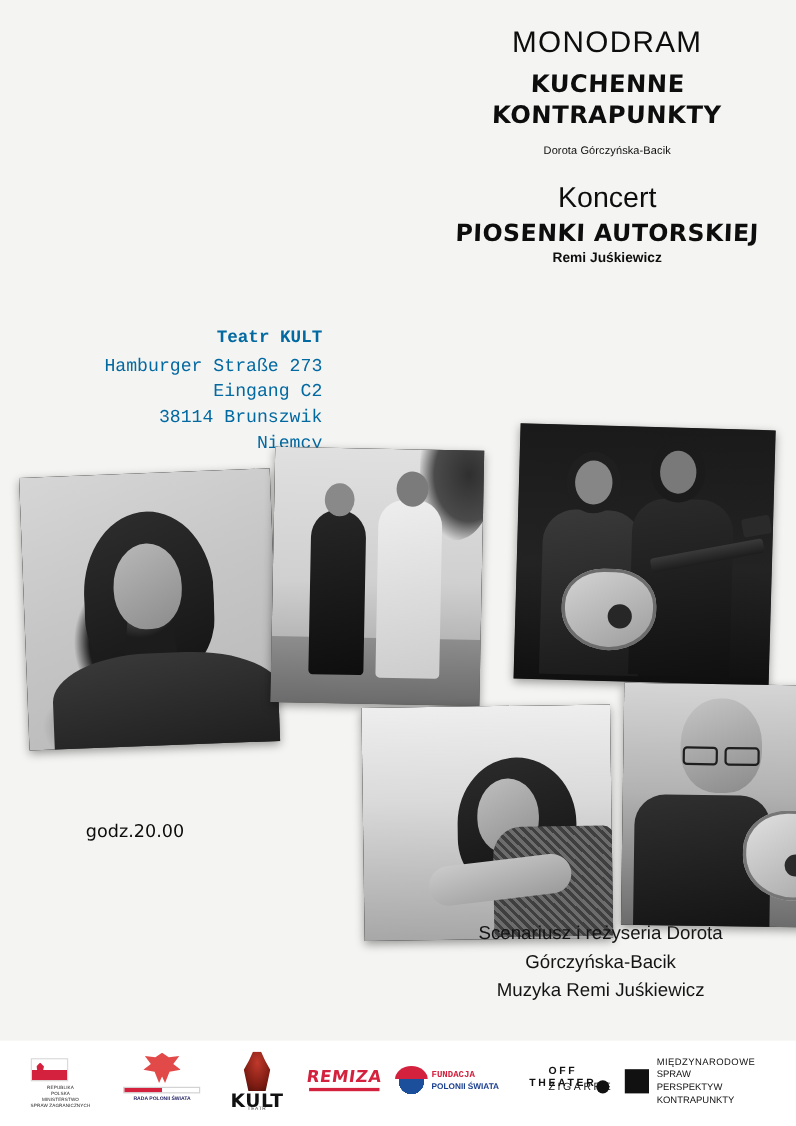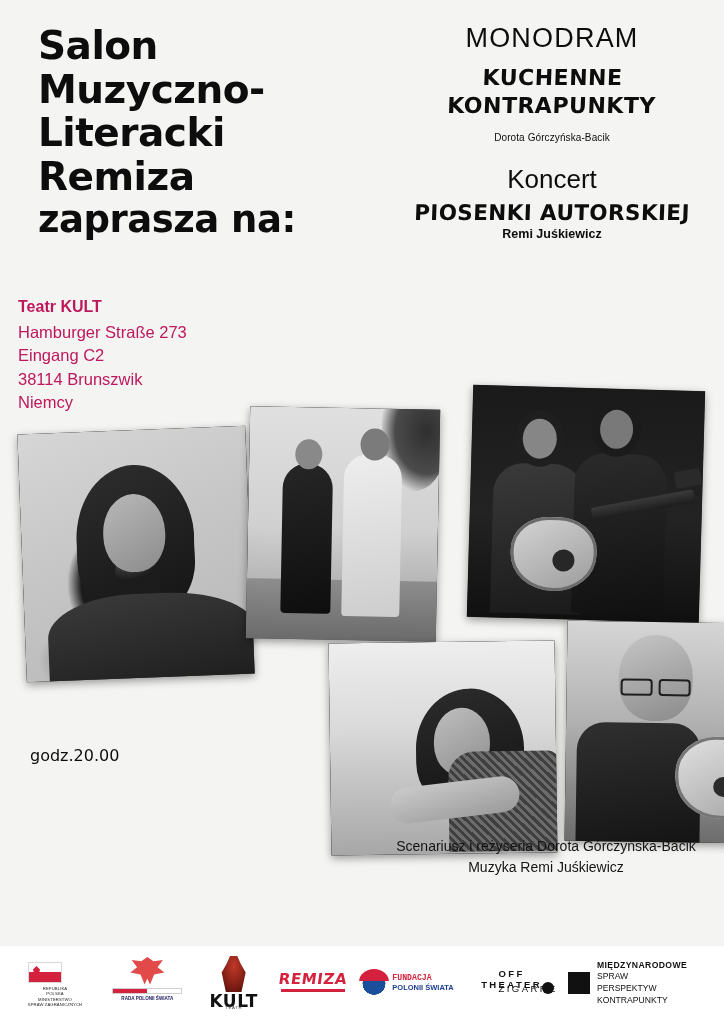--- a/index.html
+++ b/index.html
@@ -38,25 +38,25 @@
   }
   .headline div { white-space: nowrap; }
   .headline .l5 { font-size: 37px; }
 
   
   .address {
     position: absolute;
     left: 18px;
     top: 296px;
     width: 275px;
-    text-align: left;
-    font-family: Liberation Sans, sans-serif;
+    text-align: right;
+    font-family: Liberation Mono, monospace;
     font-size: 16.5px;
     line-height: 1.42;
-    color: #be185d;
+    color: #0369a1;
   }
   .address .venue { font-weight: 700; font-size: 16px; margin-bottom: 2px; }
 
   
   .program {
     position: absolute;
     left: 392px;
     top: 24px;
     width: 320px;
     text-align: center;
@@ -112,20 +112,21 @@
   .datebox .date {
     font-family: "DejaVu Sans", sans-serif;
     font-weight: 700;
     font-size: 22px;
     letter-spacing: 0.3px;
   }
   .datebox .time {
     font-family: "DejaVu Sans", sans-serif;
     font-size: 16px;
     margin-top: 4px;
+    margin-left: 48px;
   }
 
   
   .collage { position: absolute; inset: 0; }
 
   .photo {
     position: absolute;
     background: #2b2b2b;
     box-shadow: 0 3px 9px rgba(0,0,0,0.38);
     overflow: hidden;
@@ -304,21 +305,21 @@
     border-radius: 50%; background: #2b2b2b;
   }
 
   
   .credits {
     position: absolute;
     left: 396px;
     top: 836px;
     width: 300px;
     text-align: center;
-    font-size: 14px;
+    font-size: 17px;
     line-height: 1.5;
     color: #141414;
   }
 
   
   .logostrip {
     position: absolute;
     left: 0;
     bottom: 0;
     width: 100%;
@@ -424,34 +425,27 @@
   .lg-off .dot {
     position: absolute; right: 4px; top: 19px; width: 12px; height: 12px;
     border-radius: 50%; background: #111;
   }
 
   .lg-mfpk { position: relative; width: 140px; height: 34px; display: flex; align-items: center; }
   .lg-mfpk .sq {
     width: 22px; height: 22px; background: #111; margin-right: 7px; flex: 0 0 auto;
   }
   .lg-mfpk .txt { font-size: 8.6px; line-height: 1.35; color: #111; }
-  .lg-mfpk .txt b { font-weight: 700; letter-spacing: 0.4px; text-align: center; }
+  .lg-mfpk .txt b { font-weight: 400; letter-spacing: 0.4px; text-align: center; }
 </style>
 </head>
 <body>
 
 <div class="poster">
 
-  <div class="headline">
-    <div class="l1">Salon</div>
-    <div class="l2">Muzyczno-</div>
-    <div class="l3">Literacki</div>
-    <div class="l4">Remiza</div>
-    <div class="l5">zaprasza na:</div>
-  </div>
 
   <div class="address">
     <div class="venue">Teatr KULT</div>
     <div>Hamburger Straße 273</div>
     <div>Eingang C2</div>
     <div>38114 Brunszwik</div>
     <div>Niemcy</div>
   </div>
 
   <div class="program">

